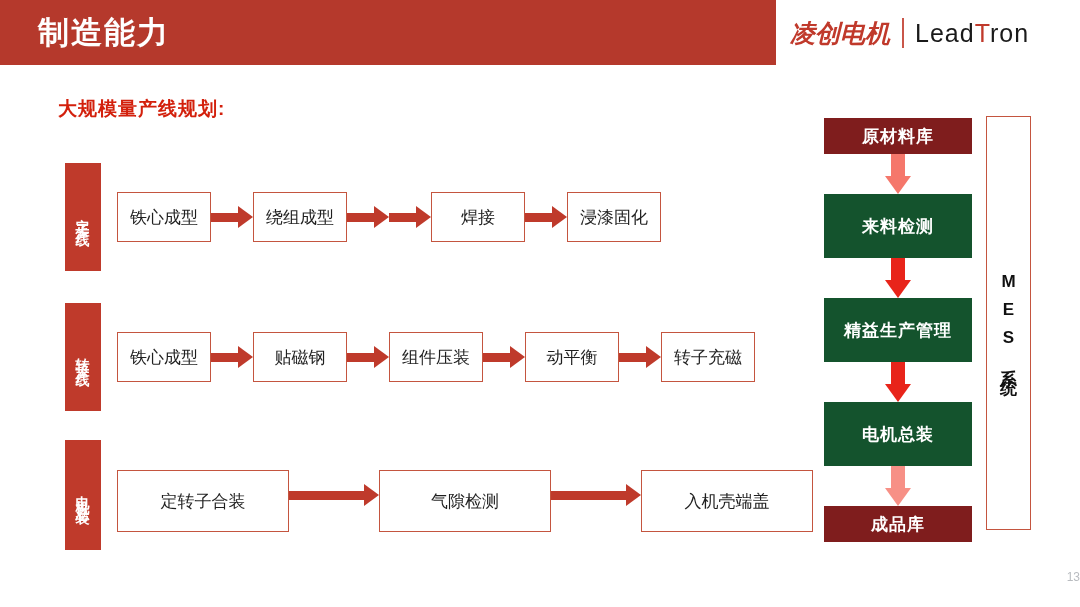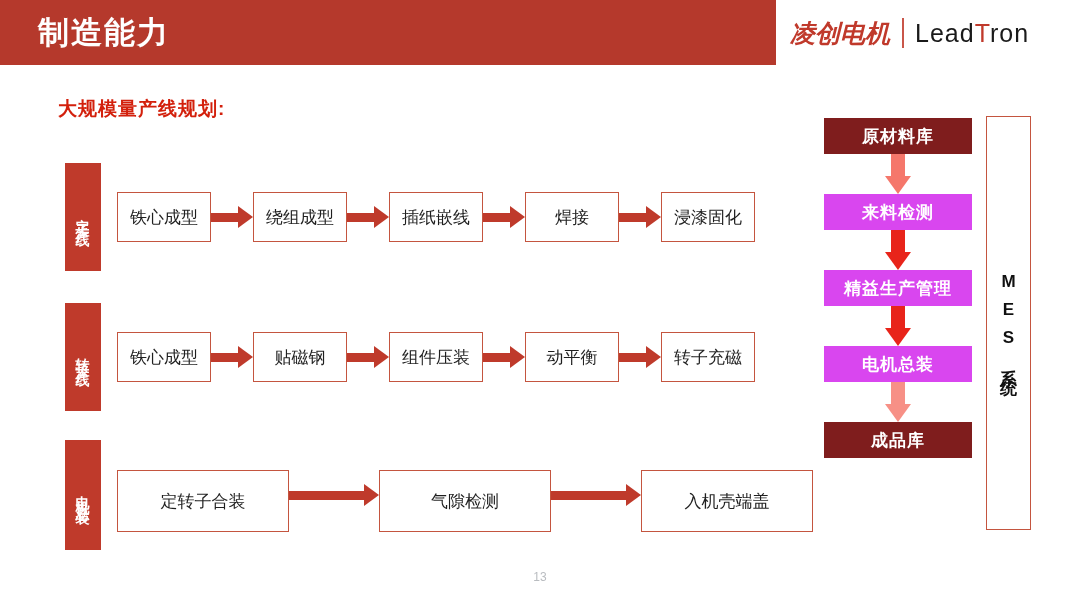--- a/index.html
+++ b/index.html
@@ -174,21 +174,21 @@
     box-sizing: border-box;
     display: flex;
     align-items: center;
     justify-content: center;
     color: #ffffff;
     font-size: 17px;
     font-weight: bold;
     letter-spacing: 1px;
     white-space: nowrap;
   }
-  .v-box.strong { background: #d946ef; height: 36px; }
+  .v-box.strong { background: #14532d; height: 64px; }
   .v-box.light  { background: #7f1d1d; height: 36px; }
   .arrow-v {
     position: relative;
     height: 40px;
     width: 148px;
   }
   .arrow-v .shaft {
     position: absolute;
     left: 50%;
     margin-left: -7px;
@@ -237,21 +237,21 @@
     letter-spacing: 9px;
     line-height: 1;
   }
 
   
   .page-num {
     position: absolute;
     left: 0;
     right: 0;
     top: 570px;
-    text-align: center;
+    text-align: right;
     font-size: 12px;
     color: #b9bcc0;
   }
 </style>
 </head>
 <body>
 
 <div id="slide">
 
   <div class="header-bar"></div>
@@ -271,21 +271,20 @@
     <div class="proc-box">铁心成型</div>
     <div class="arrow-h">
         <span class="shaft"></span>
         <span class="head"></span>
       </div>
     <div class="proc-box">绕组成型</div>
     <div class="arrow-h">
         <span class="shaft"></span>
         <span class="head"></span>
       </div>
-    <div class="proc-box">插纸嵌线</div>
     <div class="arrow-h">
         <span class="shaft"></span>
         <span class="head"></span>
       </div>
     <div class="proc-box">焊接</div>
     <div class="arrow-h">
         <span class="shaft"></span>
         <span class="head"></span>
       </div>
     <div class="proc-box">浸漆固化</div>

